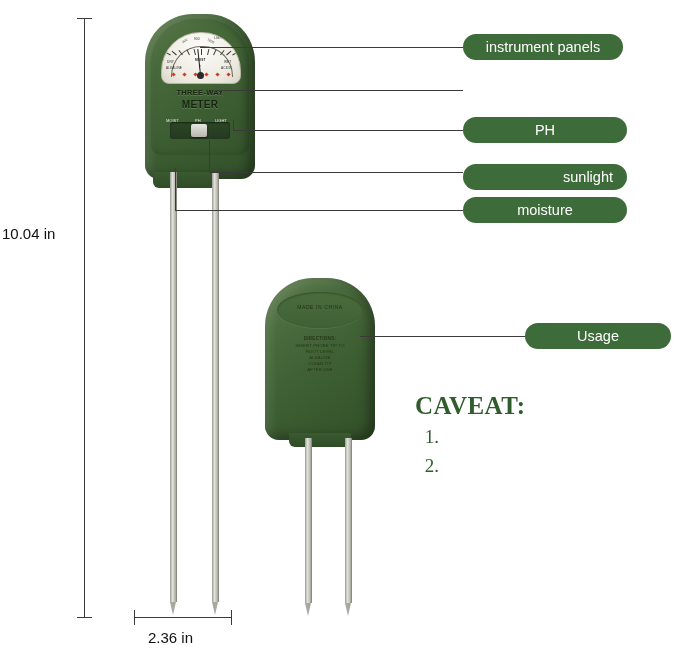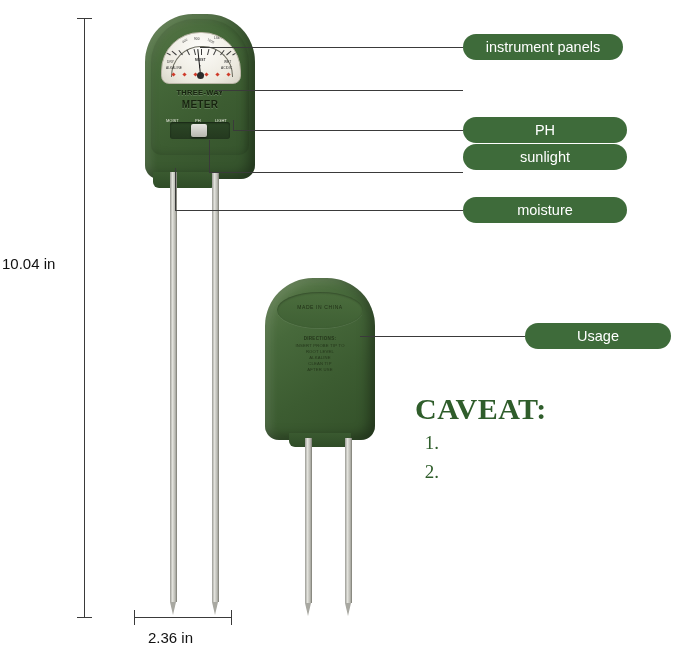--- a/index.html
+++ b/index.html
@@ -46,21 +46,20 @@
     height: 1px;
     background: #3a3a3a;
   }
   .dim-v-label {
     position: absolute;
     left: 2px;
     top: 225px;
     font-size: 15px;
     color: #111;
     font-family: "Liberation Sans", sans-serif;
-    margin-top: 30px;
   }
 
   .dim-h-line {
     position: absolute;
     left: 134px;
     top: 617px;
     width: 98px;
     height: 1px;
     background: #3a3a3a;
   }
@@ -364,21 +363,21 @@
   
   .caveat {
     position: absolute;
     left: 415px;
     top: 392px;
     width: 250px;
     color: #2f5d2b;
     font-family: "Liberation Serif", serif;
   }
   .caveat-title {
-    font-size: 30px;
+    font-size: 25px;
     font-weight: bold;
     letter-spacing: 0.5px;
     margin-bottom: 4px;
   }
   .caveat-list {
     margin: 0;
     padding: 0;
     list-style: none;
     font-size: 19px;
     line-height: 1.42;
@@ -497,21 +496,21 @@
   <div class="leader" style="left:175px; top:210px; width:288px;"></div>
   <div class="leader-v" style="left:175px; top:168px; height:43px;"></div>
   <div class="leader" style="left:360px; top:336px; width:165px;"></div>
 
   <div class="callout" style="left:463px; top:34px;  width:160px;">
     <span>instrument panels</span>
   </div>
   <div class="callout" style="left:463px; top:117px; width:164px;">
     <span>PH</span>
   </div>
-  <div class="callout" style="left:463px; top:144px; width:164px;">
+  <div class="callout" style="left:463px; top:164px; width:164px;justify-content:flex-end;">
     <span>sunlight</span>
   </div>
   <div class="callout" style="left:463px; top:197px; width:164px;">
     <span>moisture</span>
   </div>
   <div class="callout" style="left:525px; top:323px; width:146px;">
     <span>Usage</span>
   </div>
 
   <div class="caveat">

